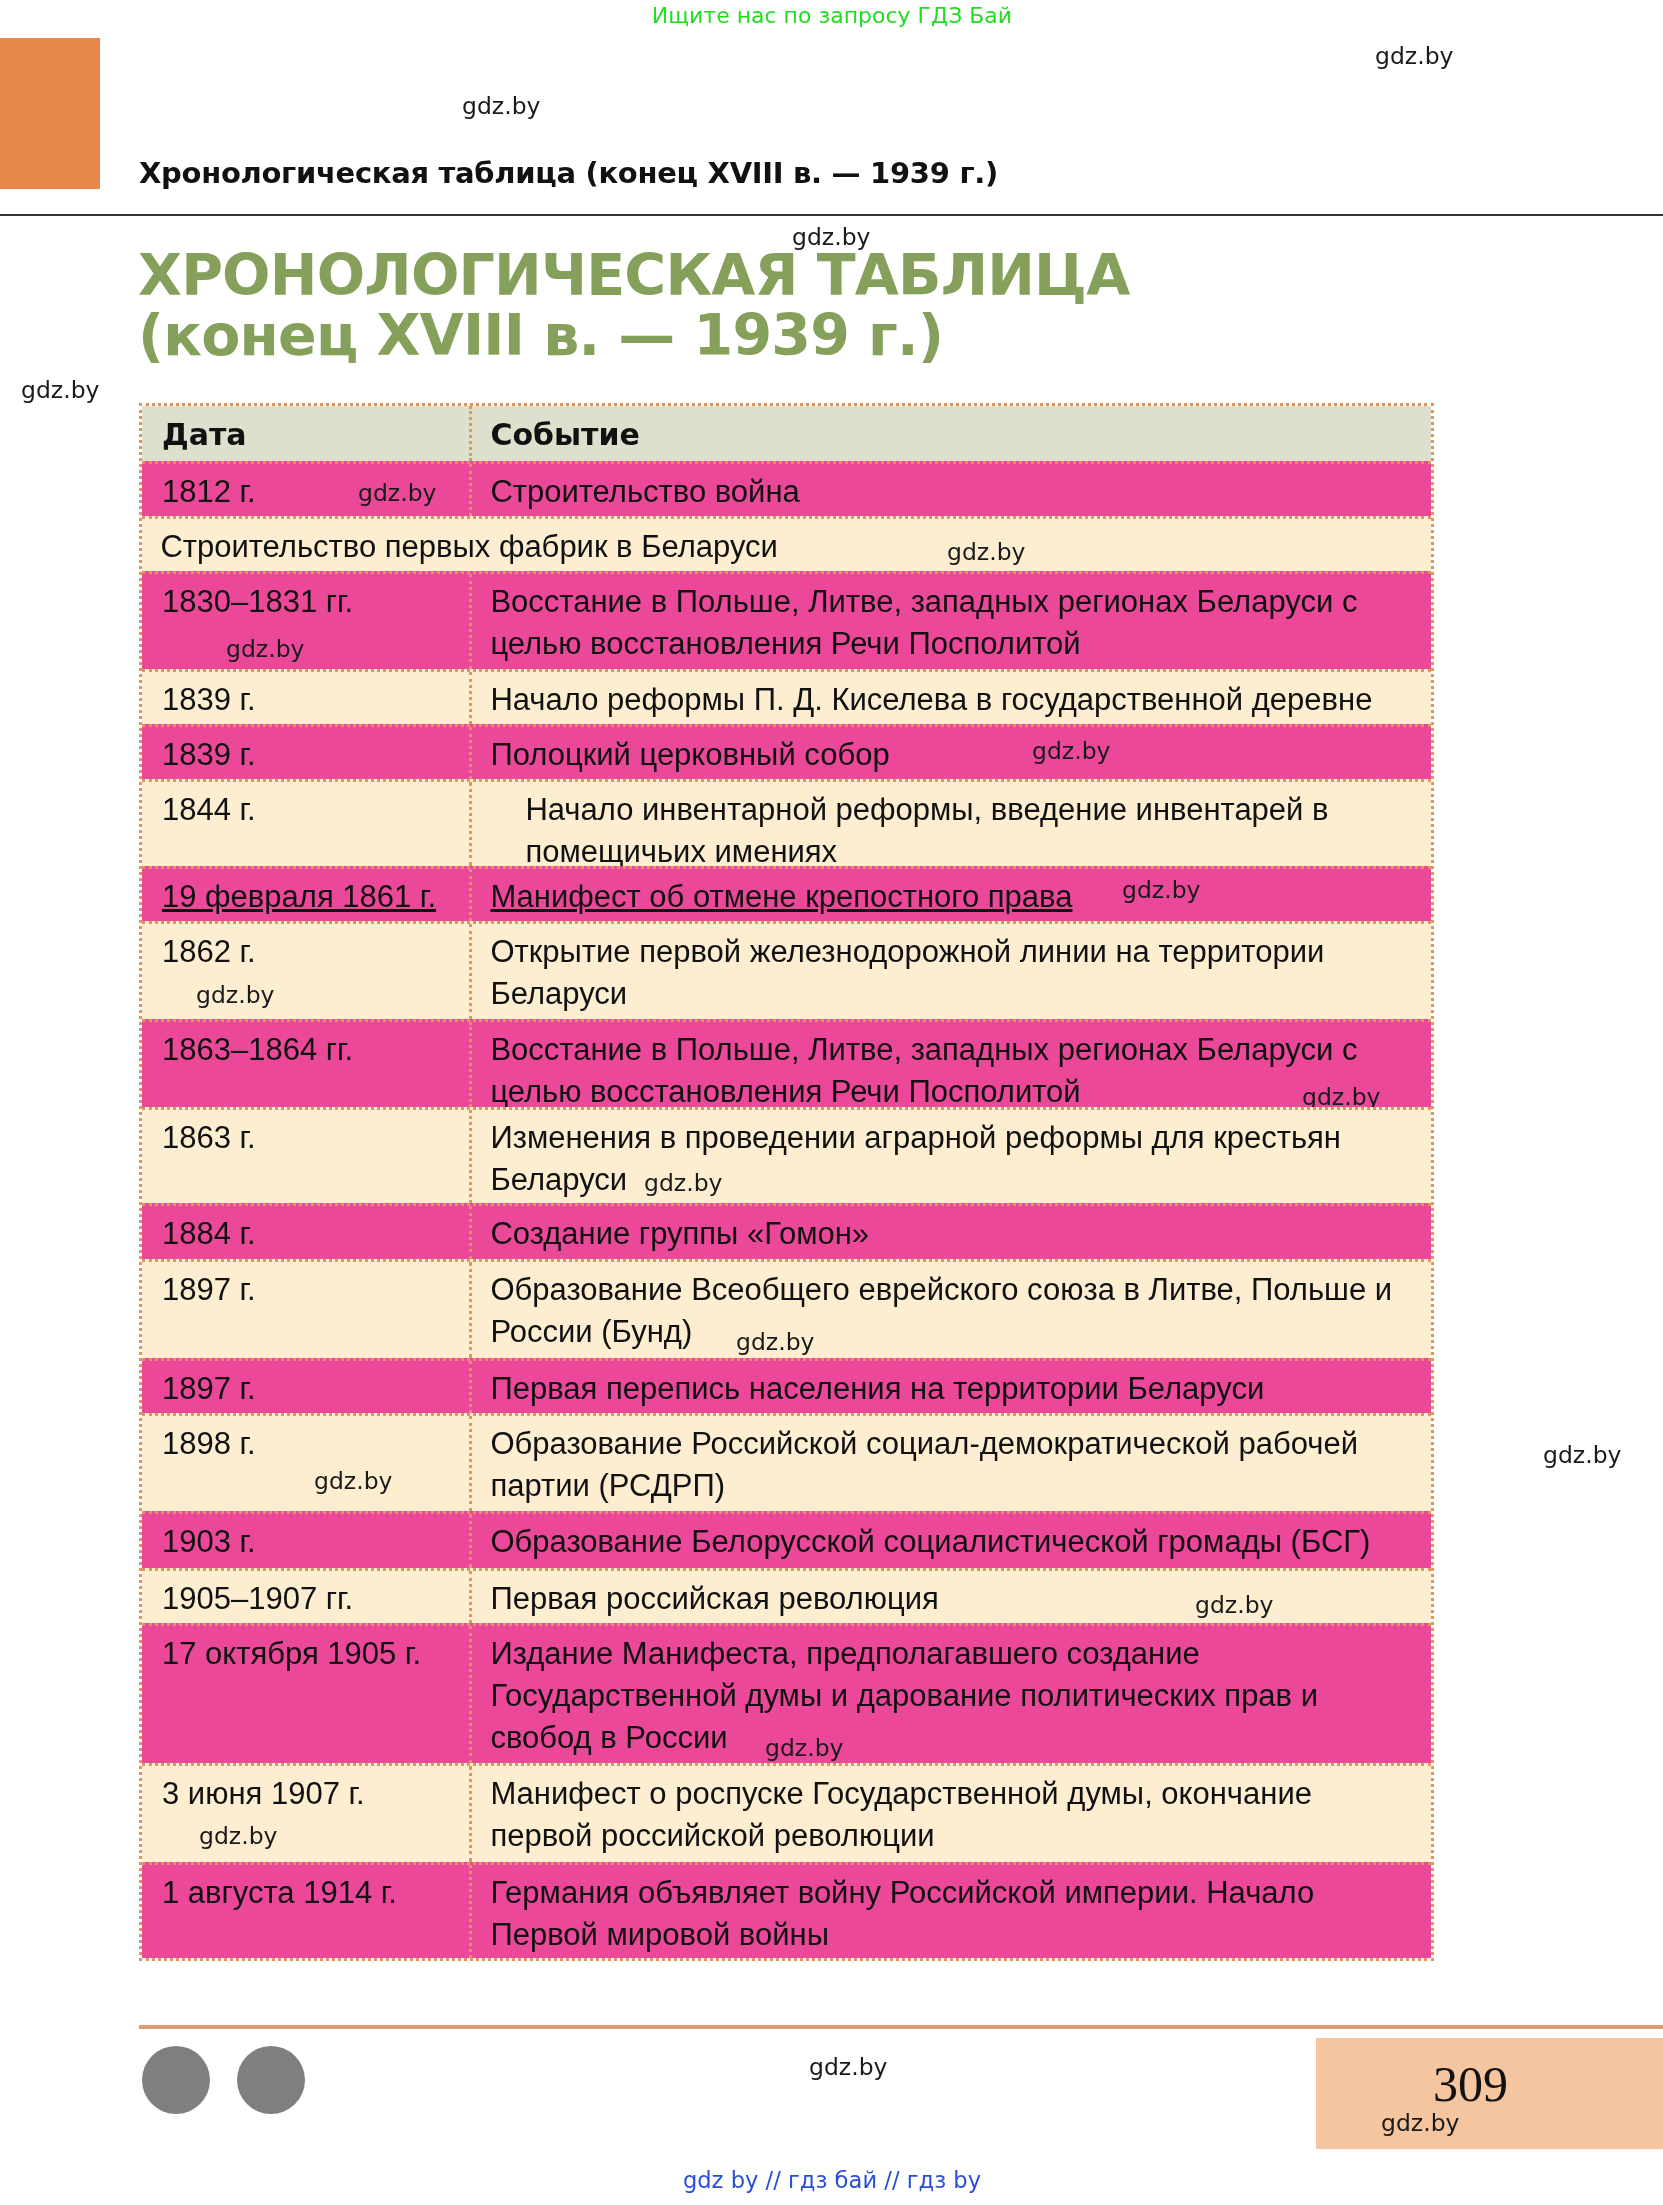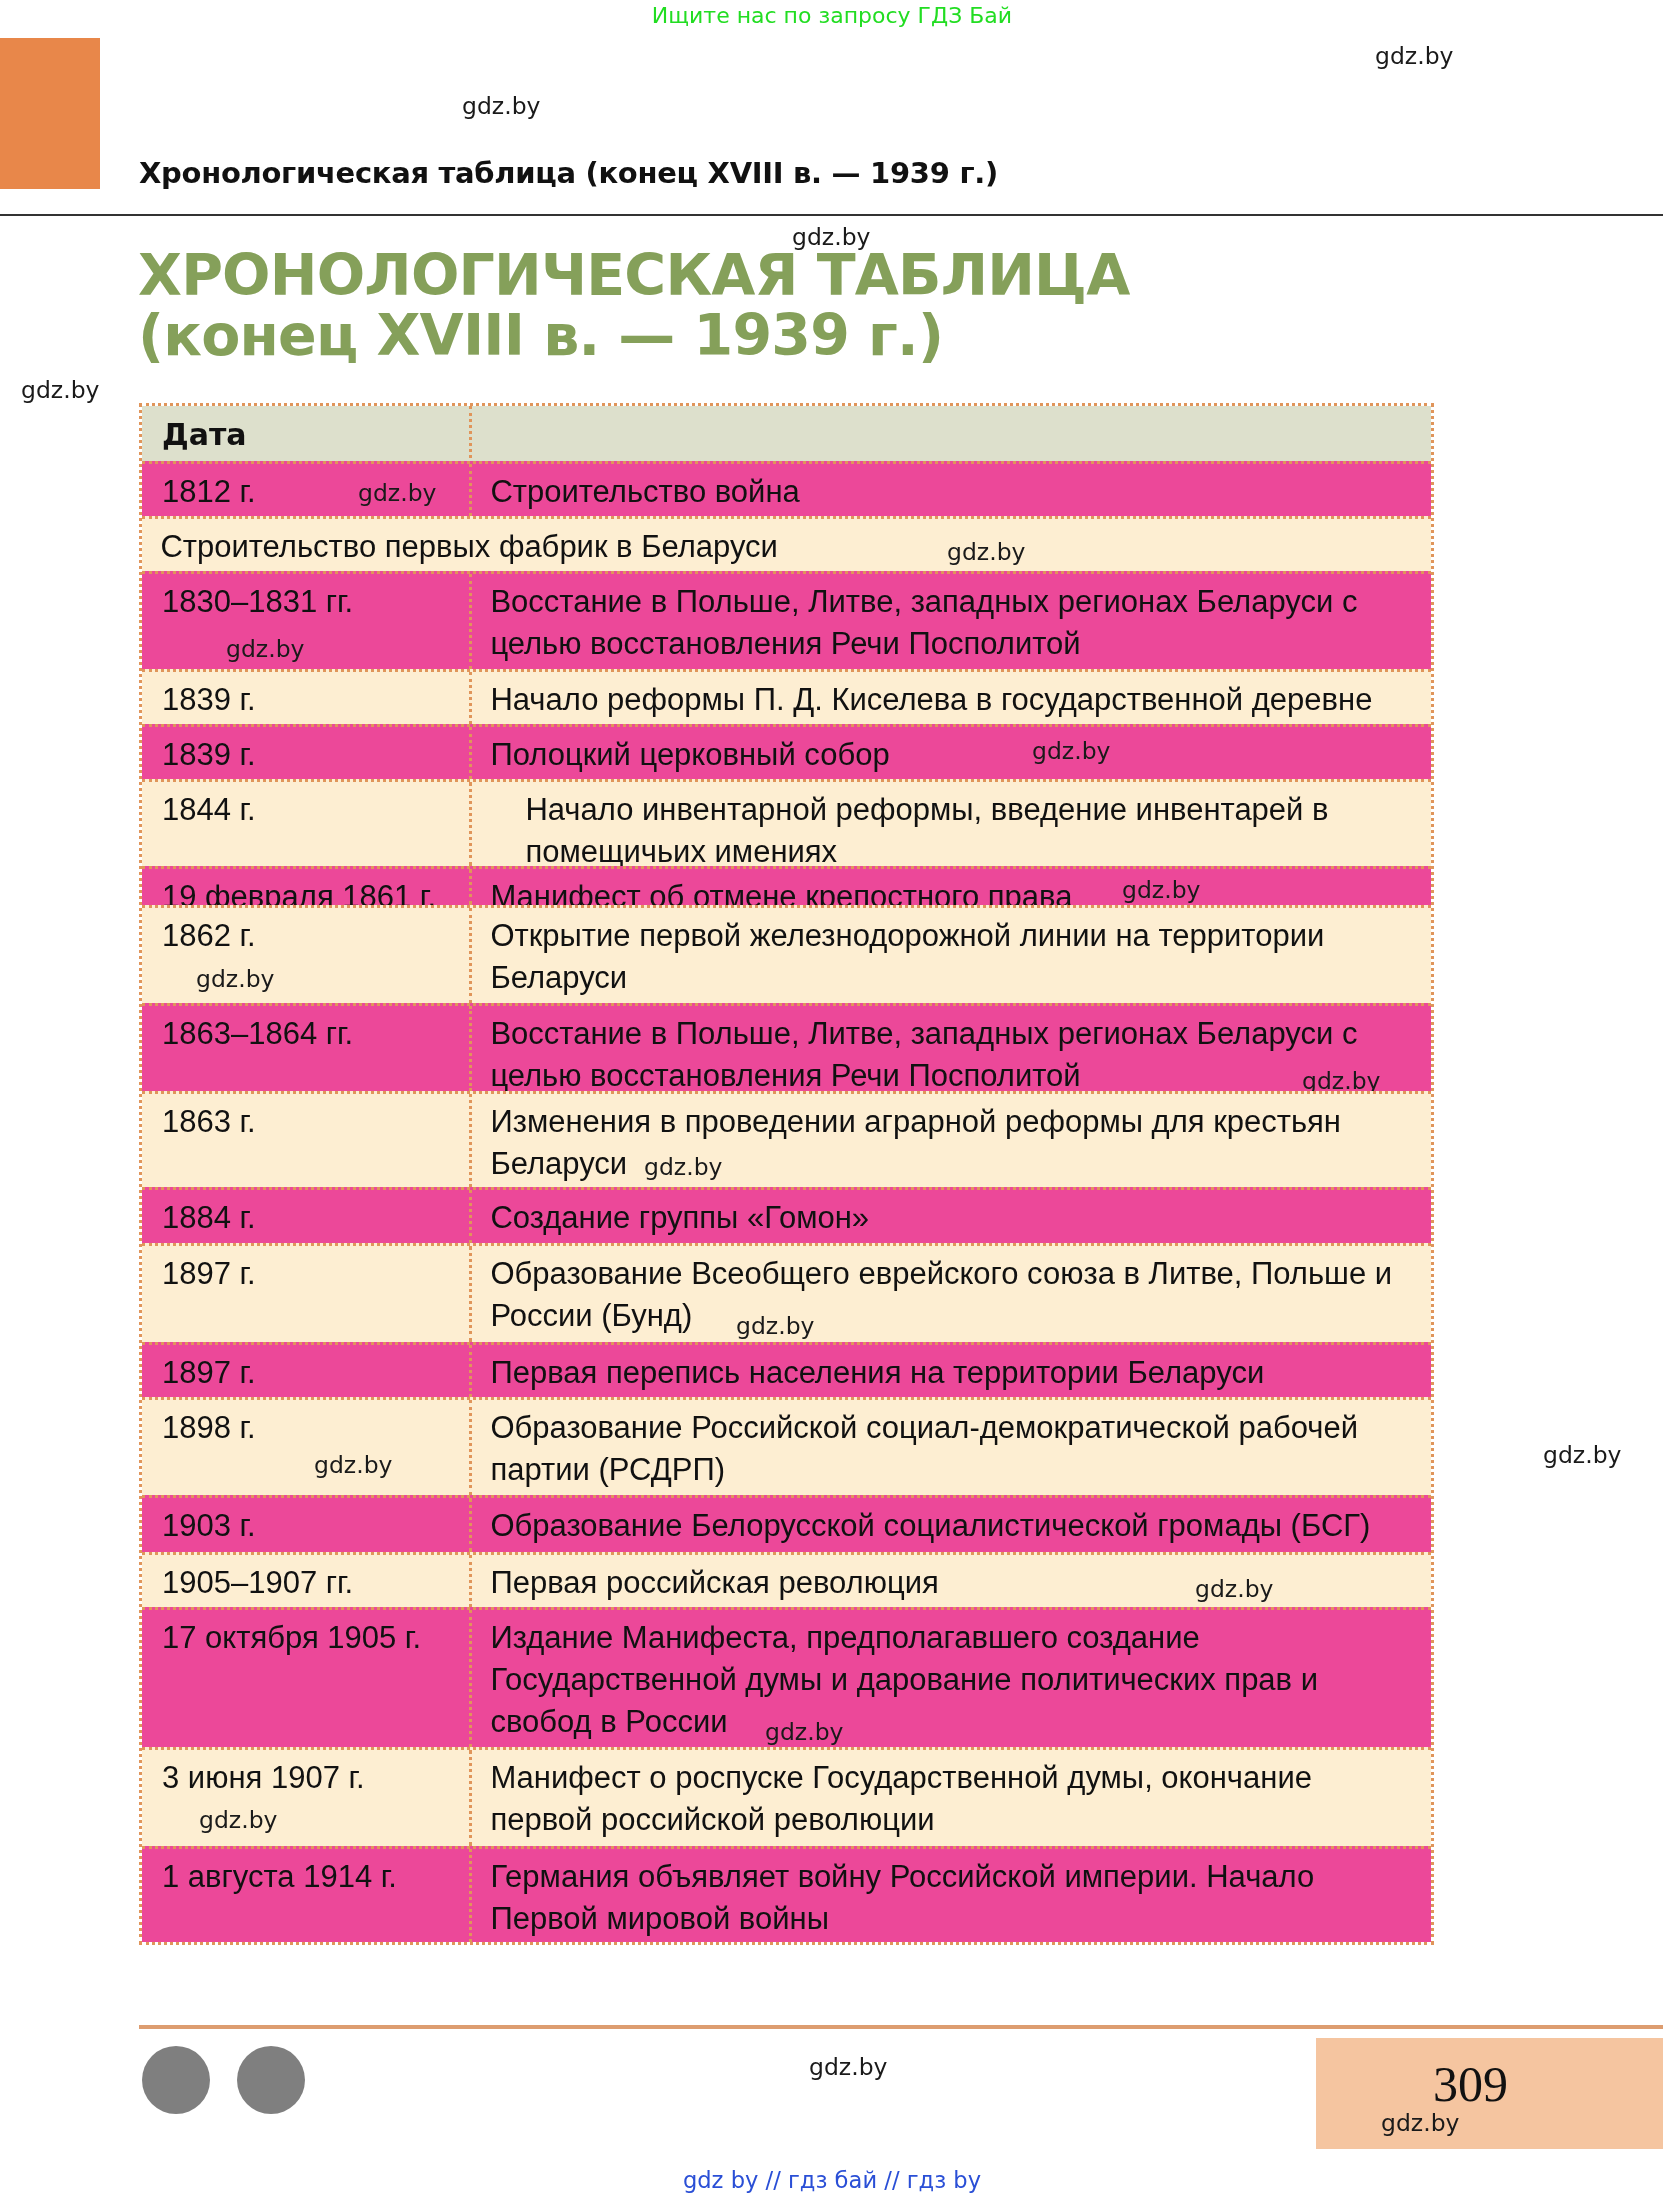--- a/index.html
+++ b/index.html
@@ -47,21 +47,21 @@
 
 <div class="wm" style="left:792px;top:223px;">gdz.by</div>
 <div class="wm" style="left:21px;top:376px;">gdz.by</div>
 
 <div class="page-title">
   <div>ХРОНОЛОГИЧЕСКАЯ ТАБЛИЦА</div>
   <div>(конец XVIII в. — 1939 г.)</div>
 </div>
 
 <div class="table">
-  <div class="row header" style="height:55px;flex-direction:column;">
+  <div class="row header" style="height:55px;">
     <div class="cell-date">Дата</div>
     <div class="cell-event">Событие</div>
   </div>
 
   <div class="row green" style="height:55px;">
     <div class="cell-date"><span>1812 г.</span><span class="cell-wm" style="left:216px;top:8.4px;">gdz.by</span></div>
     <div class="cell-event">Строительство война</div>
   </div>
 
   <div class="row peach" style="height:55px;">
@@ -81,21 +81,21 @@
   <div class="row green" style="height:55px;">
     <div class="cell-date">1839 г.</div>
     <div class="cell-event"><span>Полоцкий церковный собор</span><span class="cell-wm" style="left:560px;top:3.4px;">gdz.by</span></div>
   </div>
 
   <div class="row peach" style="height:87px;gap:35px;">
     <div class="cell-date">1844 г.</div>
     <div class="cell-event">Начало инвентарной реформы, введение инвентарей в помещичьих имениях</div>
   </div>
 
-  <div class="row green" style="height:39px;">
+  <div class="row green" style="height:55px;text-decoration:underline;">
     <div class="cell-date">19 февраля 1861 г.</div>
     <div class="cell-event"><span>Манифест об отмене крепостного права</span><span class="cell-wm" style="left:650px;top:0px;">gdz.by</span></div>
   </div>
 
   <div class="row peach" style="height:98px;">
     <div class="cell-date"><span>1862 г.</span><span class="cell-wm" style="left:54px;top:50px;">gdz.by</span></div>
     <div class="cell-event">Открытие первой железнодорожной линии на территории Беларуси</div>
   </div>
 
   <div class="row green" style="height:88px;">

